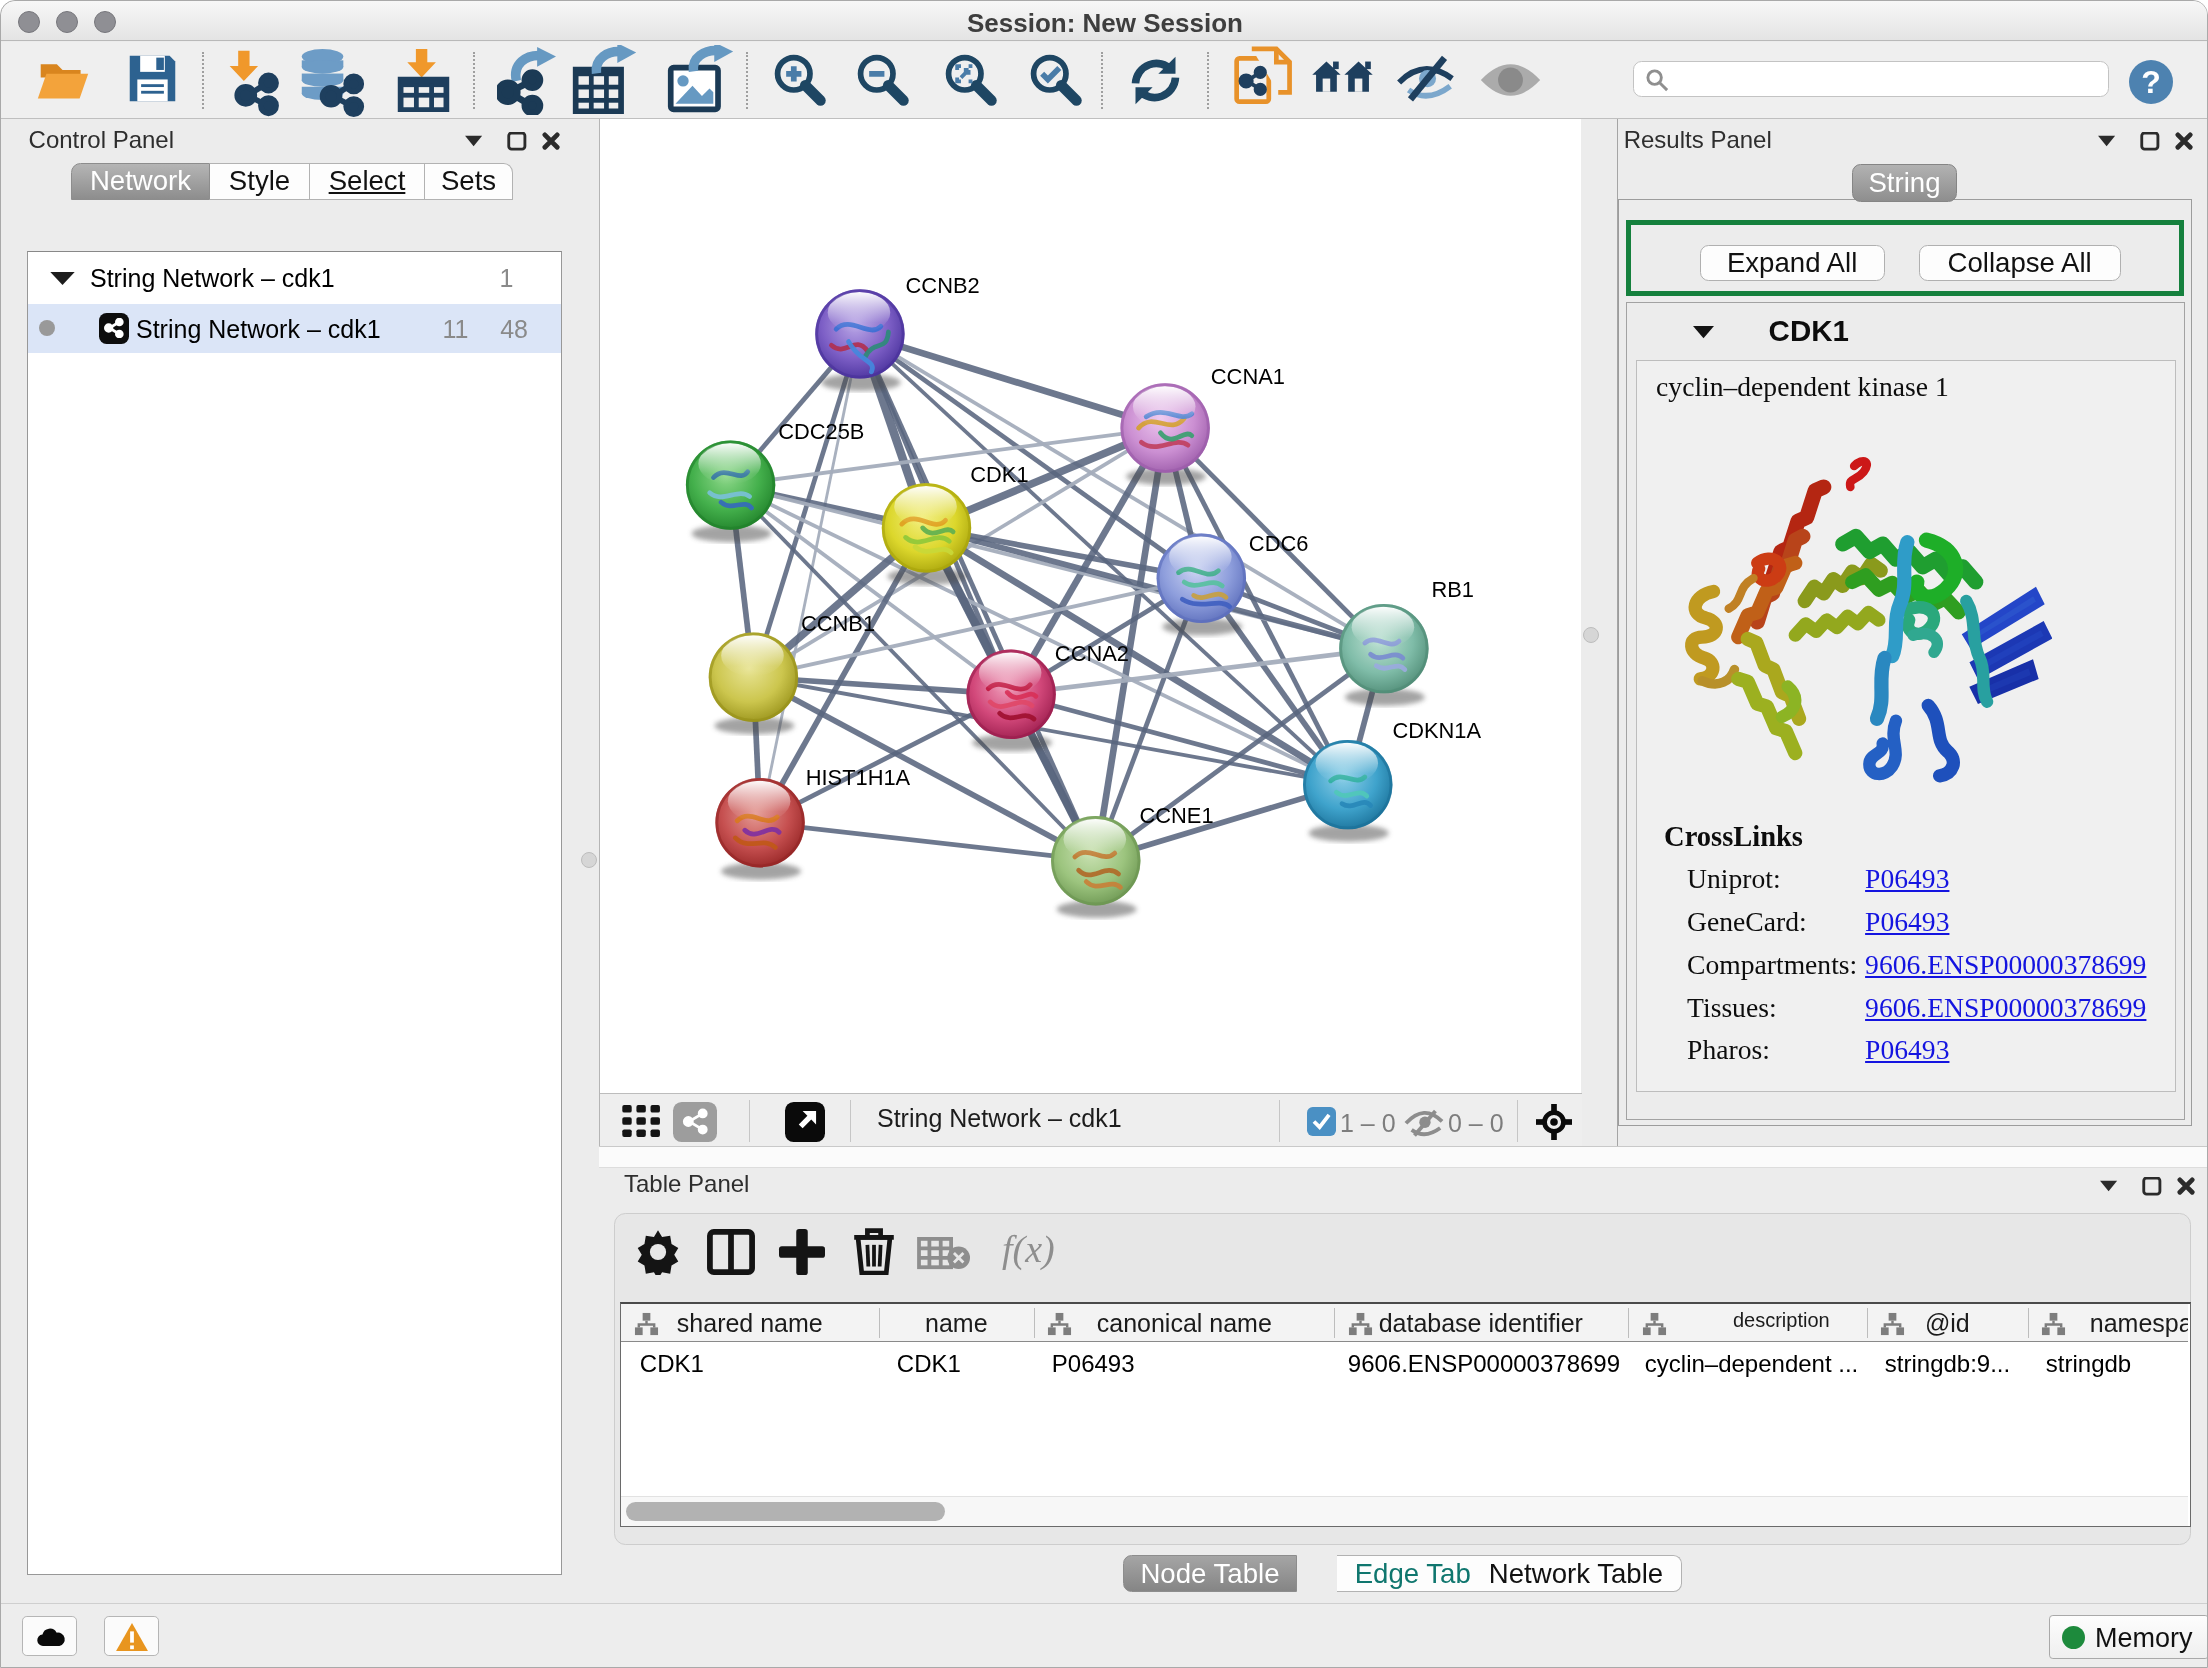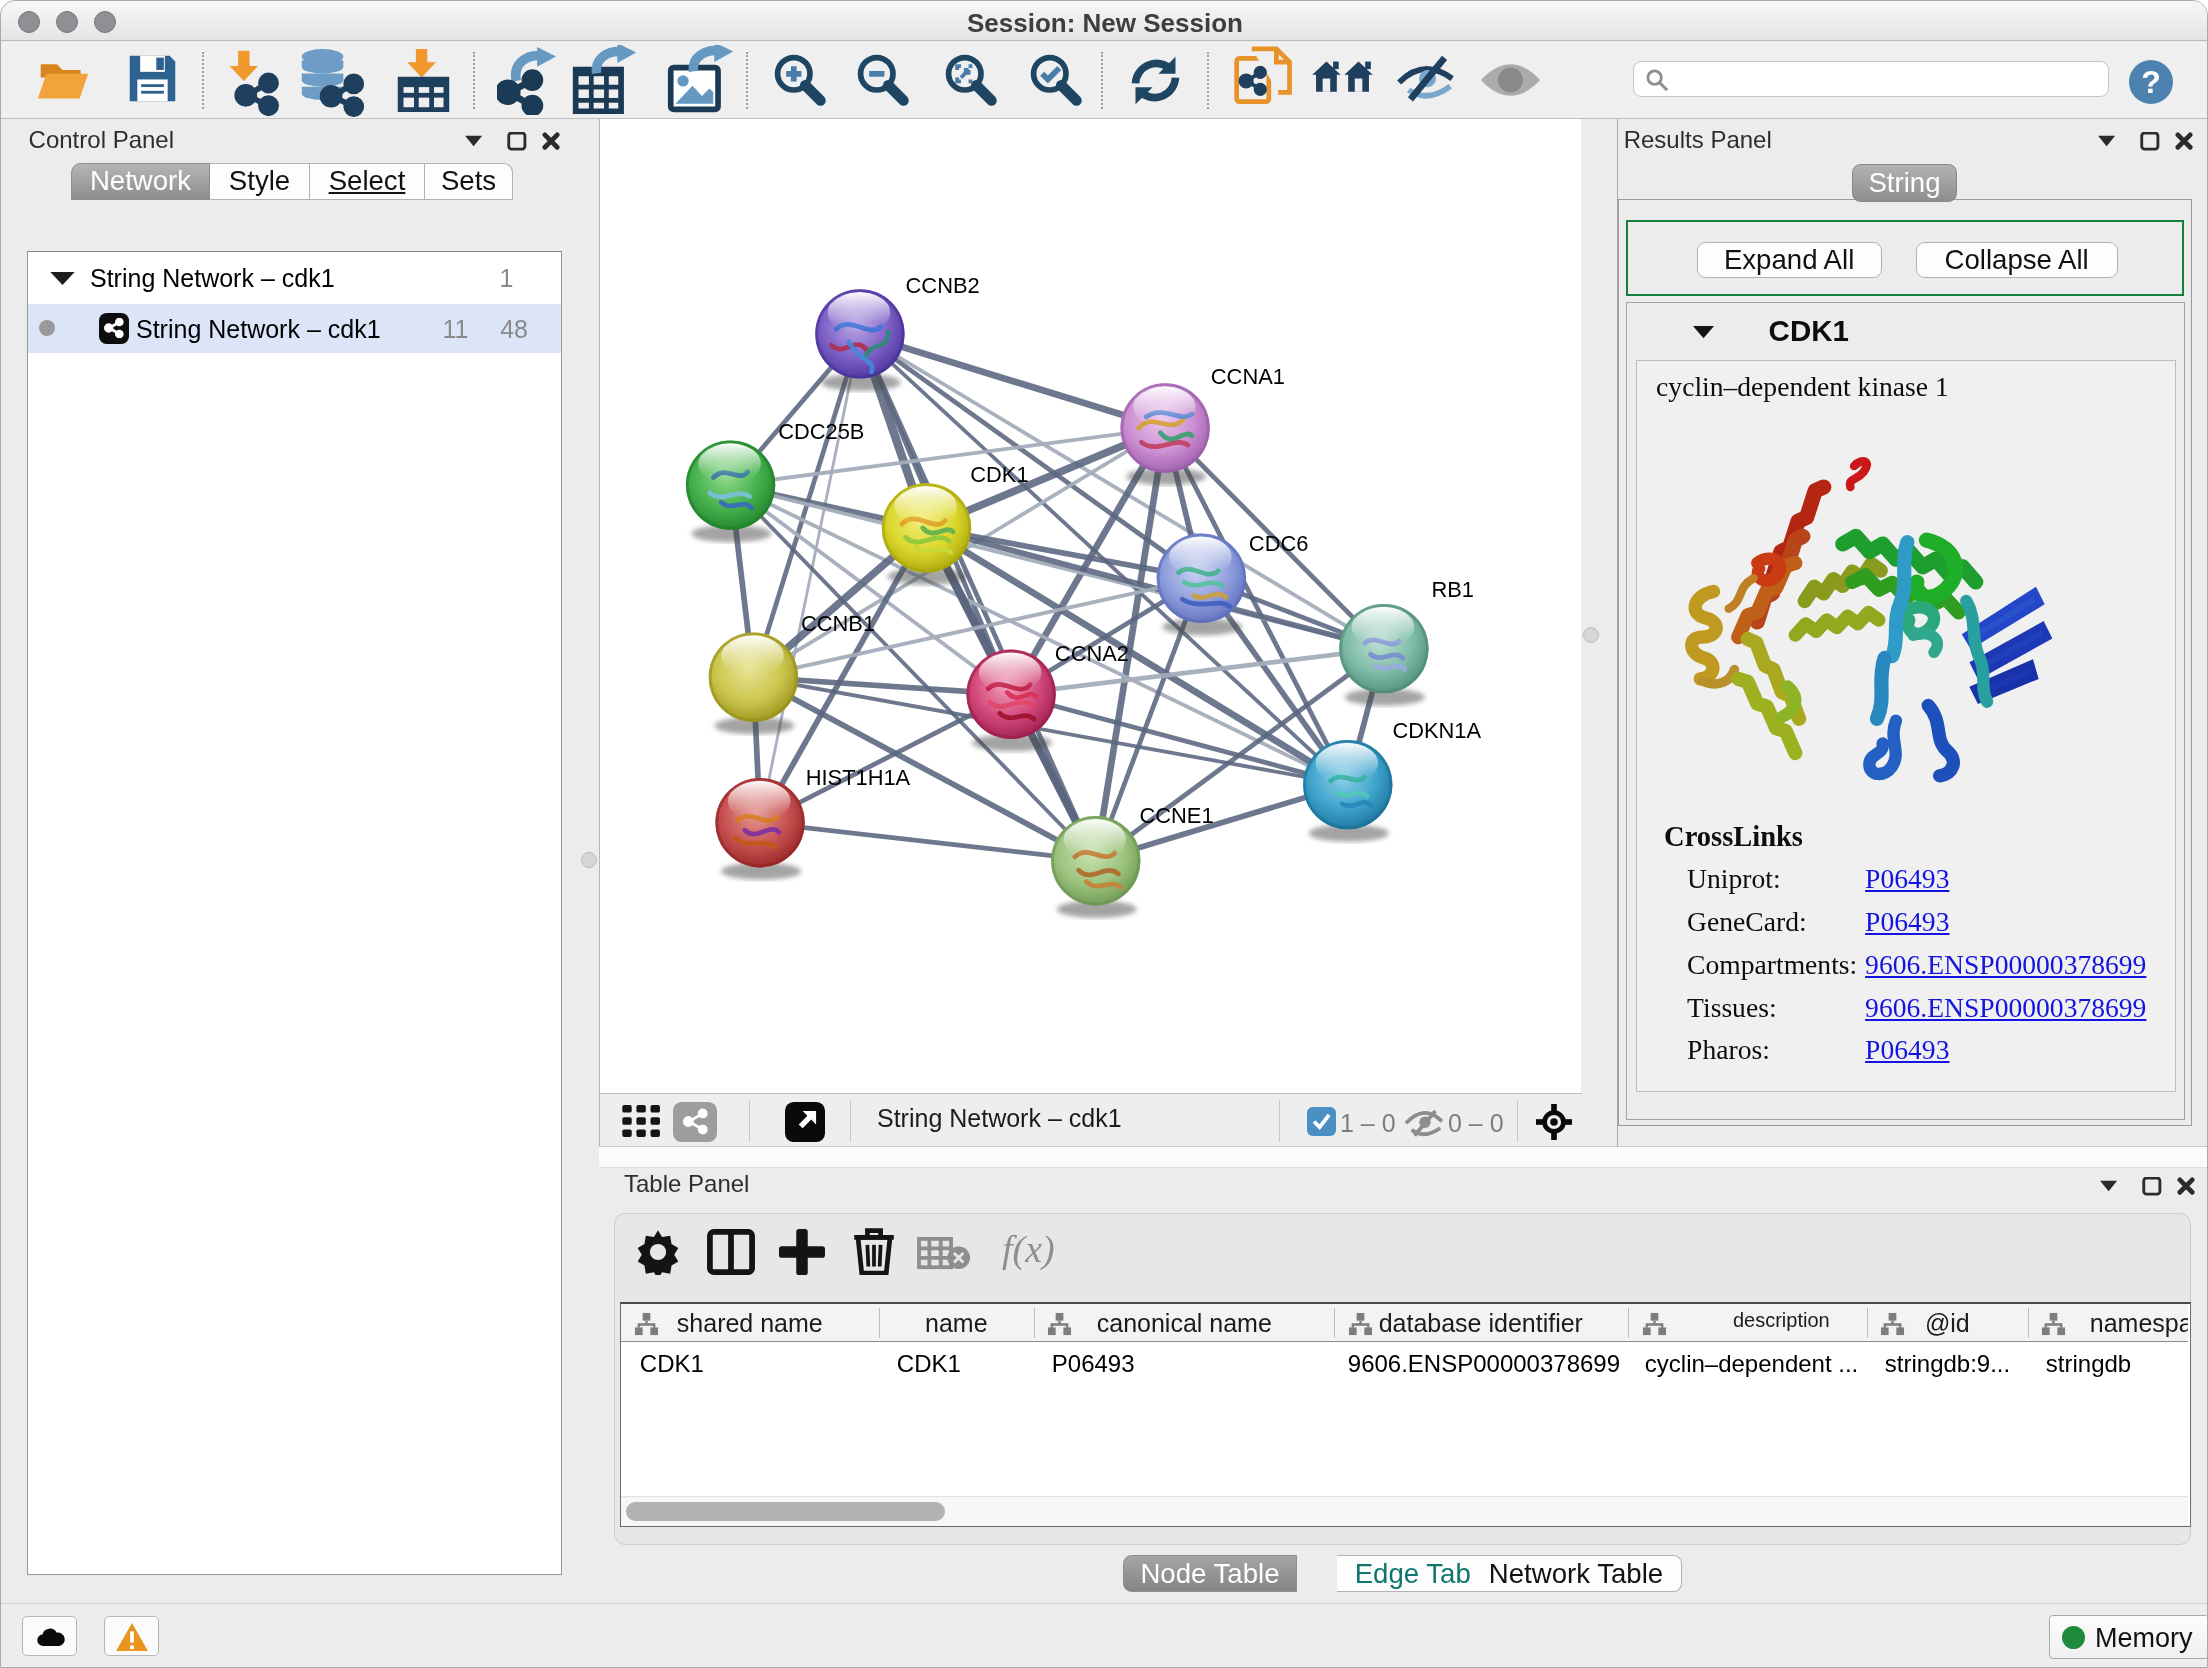--- a/index.html
+++ b/index.html
@@ -537,21 +537,21 @@
   </div>
   <div id="resultspanel">
     <div class="paneltitle abs" style="left:5.7px;top:6.7px;">Results Panel</div>
     <svg class="abs" style="left:480px;top:13.3px;" width="97" height="19" viewBox="0 0 102 20">
       <path d="M0 4 L18 4 L9 15 z" fill="#2b2b2b"></path>
       <rect x="46" y="1" width="17" height="17" rx="3" fill="none" stroke="#2b2b2b" stroke-width="3"></rect>
       <path d="M84 3 L97 16 M97 3 L84 16" stroke="#2b2b2b" stroke-width="5" stroke-linecap="round"></path>
     </svg>
     <div class="abs" style="left:0px;top:80px;width:574px;height:927px;border:1.9px solid #9c9c9c;background:#ececec;"></div>
     <div class="abs" style="left:234px;top:45px;width:105px;height:38px;border-radius:8.6px;background:linear-gradient(#b2b2b2,#8e8e8e);border:1px solid #858585;color:#fff;font-size:27.6px;text-align:center;line-height:36px;">String</div>
-    <div class="abs" style="left:7.6px;top:101px;width:558px;height:76px;border:2px solid #15803d;">
+    <div class="abs" style="left:7.6px;top:101px;width:558px;height:76px;border:5px solid #15803d;">
       <div class="abs" style="left:69px;top:20px;width:185px;height:36px;background:#fdfdfd;border:1px solid #b0b0b0;border-radius:8.6px;font-size:27.6px;color:#111;text-align:center;line-height:34px;">Expand All</div>
       <div class="abs" style="left:288px;top:20px;width:202px;height:36px;background:#fdfdfd;border:1px solid #b0b0b0;border-radius:8.6px;font-size:27.6px;color:#111;text-align:center;line-height:34px;">Collapse All</div>
     </div>
     <div class="abs" style="left:7.6px;top:183px;width:559px;height:818px;border:1px solid #a2a2a2;">
       <svg class="abs" style="left:65px;top:22px;" width="23" height="14.3" viewBox="0 0 24 15">
           <path d="M1 1 h22 l-11 13 z" fill="#141414"></path>
         </svg>
       <div class="abs" style="left:142px;top:11.4px;font-size:29.5px;font-weight:bold;color:#0d0d0d;">CDK1</div>
       <div class="abs" style="left:9.5px;top:57px;width:540px;height:732px;background:#f0f0f0;border:1px solid #bdbdbd;">
         <div class="serif abs" style="left:19px;top:9.5px;font-size:27.6px;color:#0d0d0d;">cyclin–dependent kinase 1</div>

